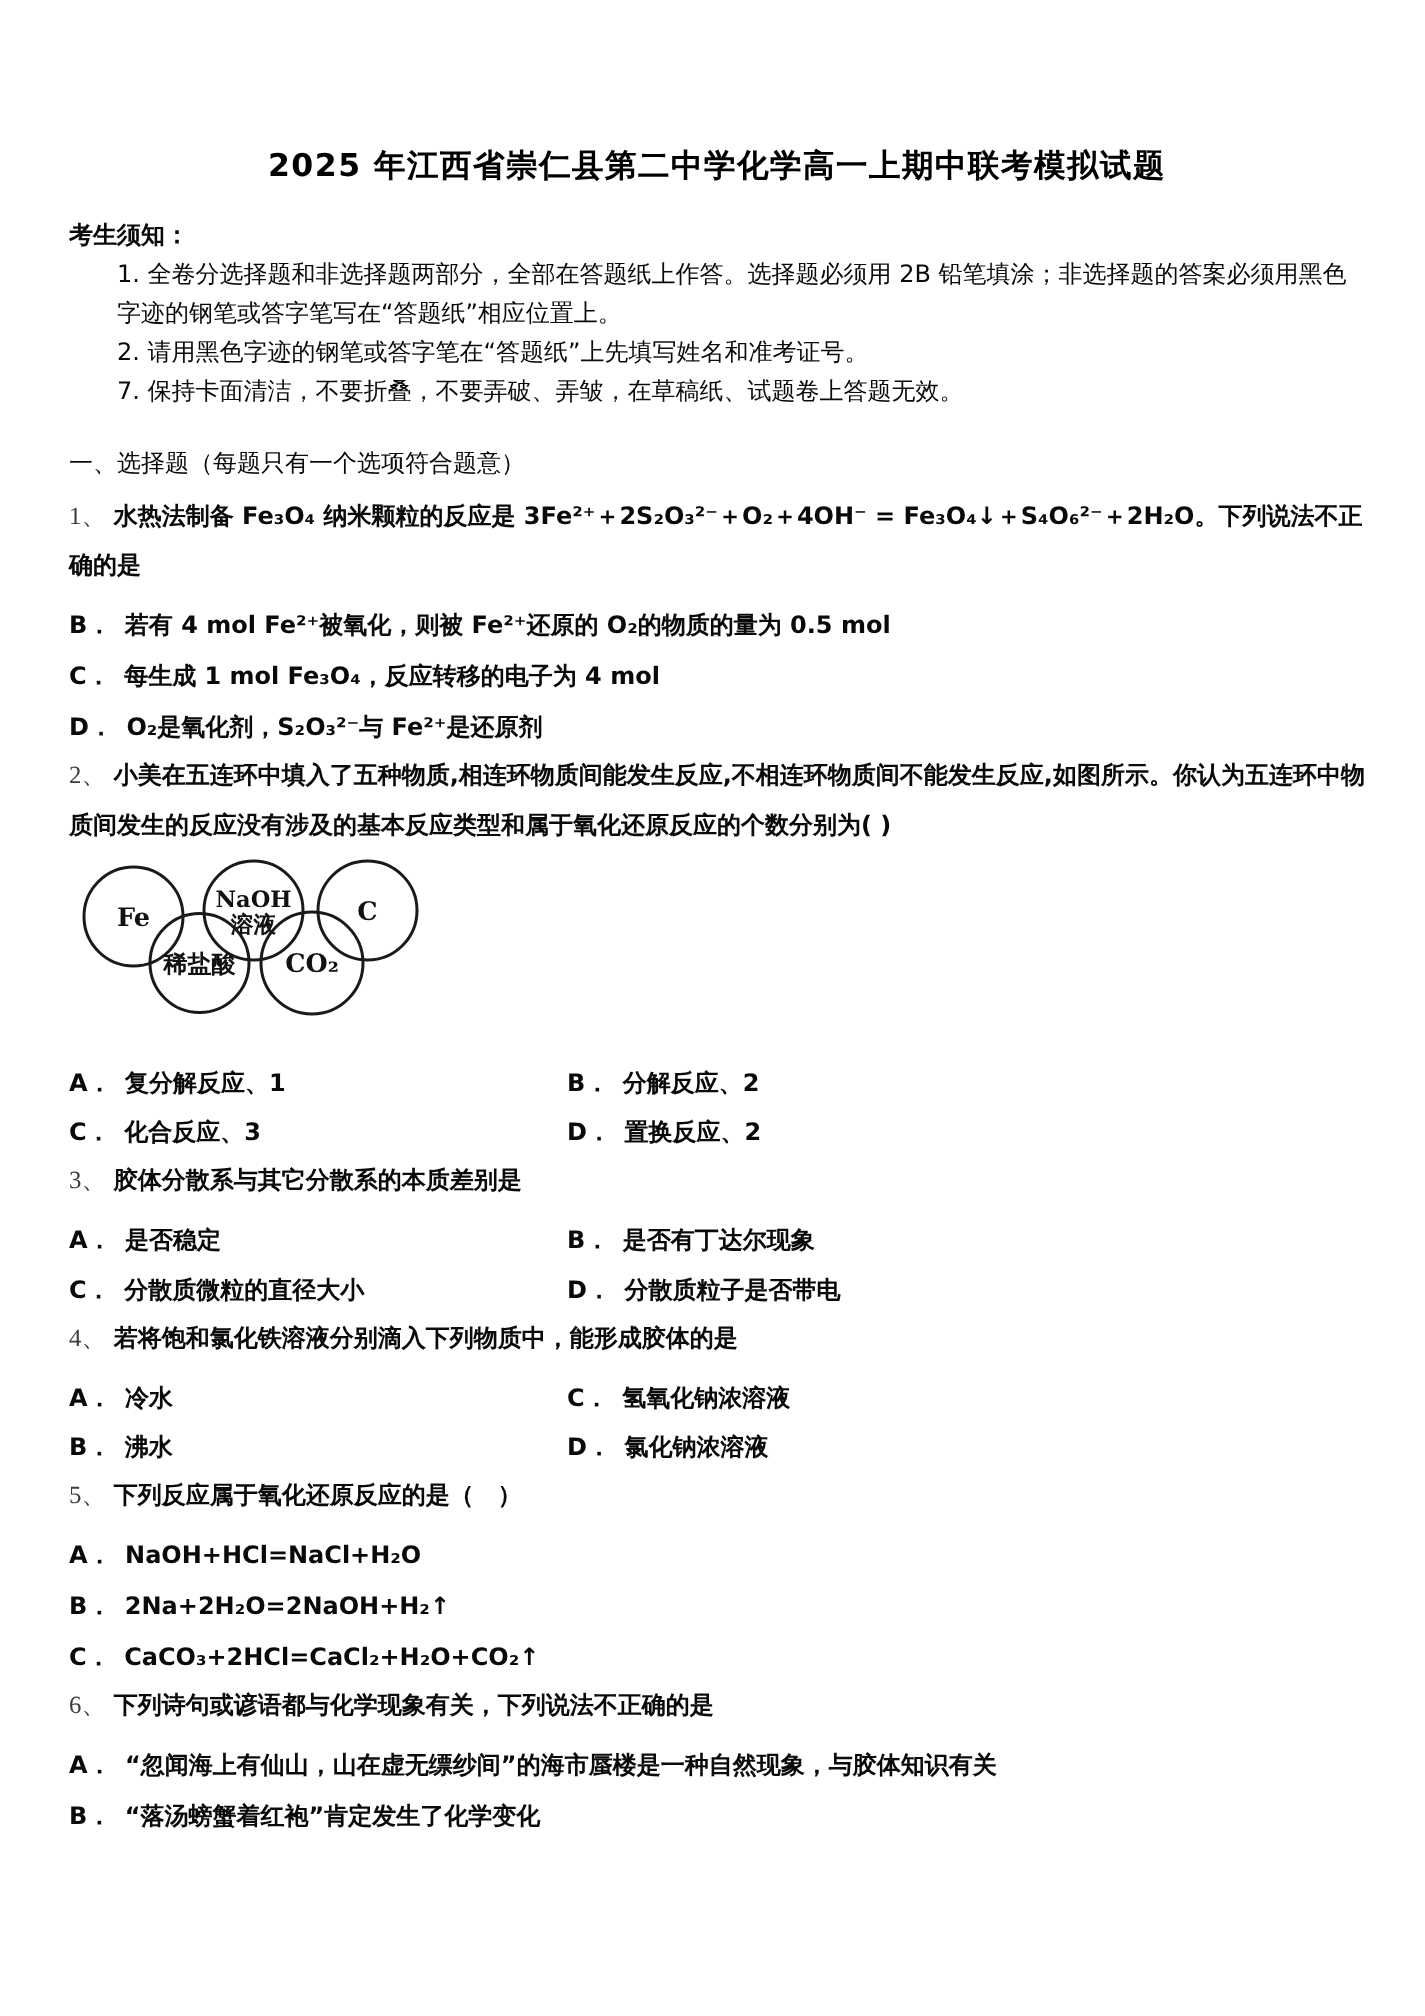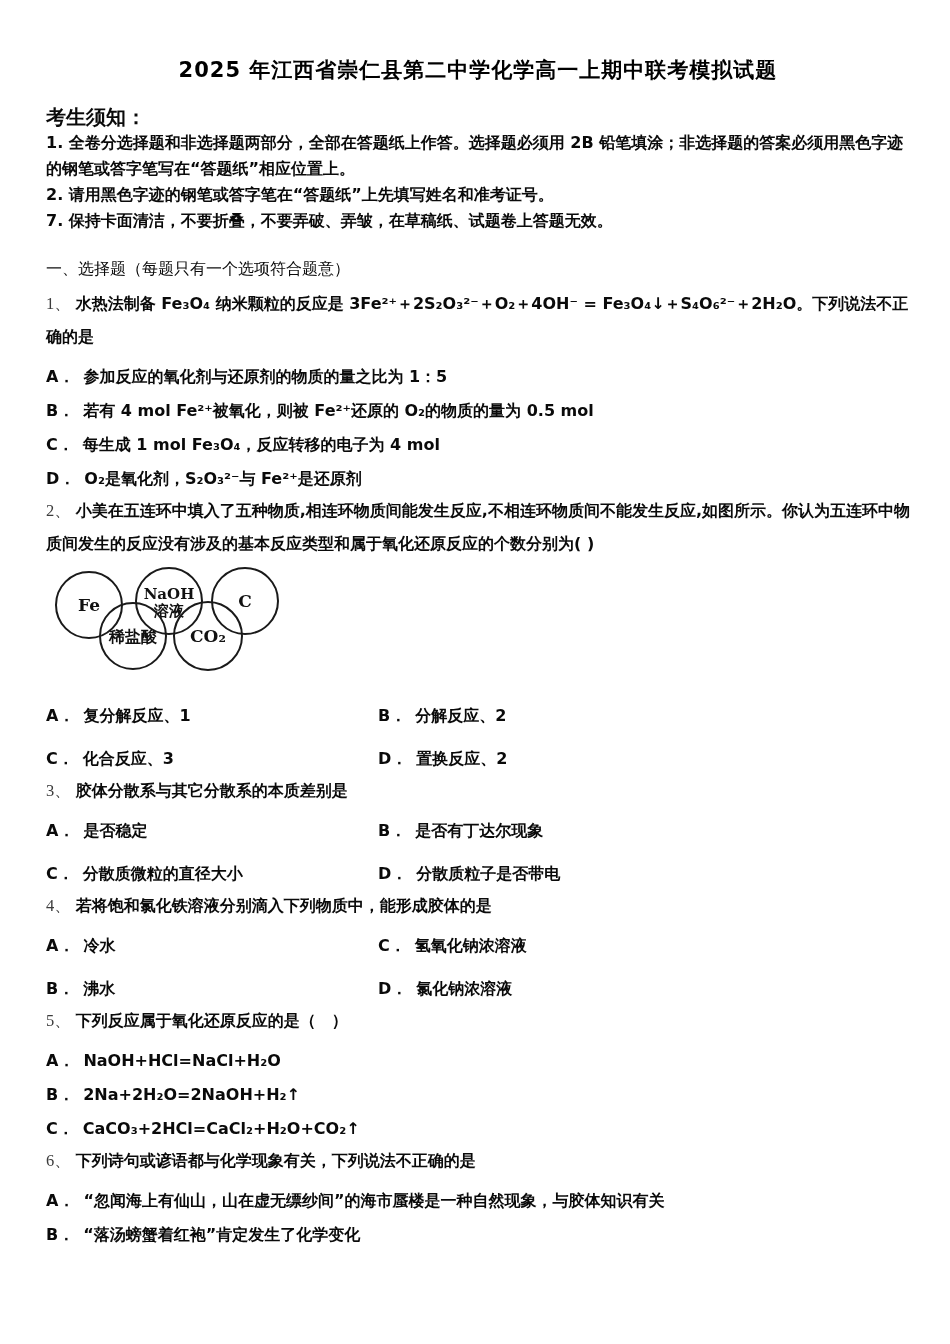--- a/index.html
+++ b/index.html
@@ -1,40 +1,40 @@
 <!DOCTYPE html>
 <html><head>
 <meta charset="utf-8">
 <style>
   html,body{margin:0;padding:0;background:#ffffff;}
   body{
     width:950px;height:1344px;
     font-family:"DejaVu Sans","Liberation Sans",sans-serif;
     color:#0a0a0a;overflow:hidden;
   }
-  .page{padding:56px 40px 0 46px;box-sizing:border-box;}
+  .page{padding:96px 40px 0 46px;box-sizing:border-box;}
   .title{
     text-align:center;font-size:21px;font-weight:700;color:#000;
     margin:0 0 20px 0;letter-spacing:1px;line-height:28px;
   }
-  .notice-heading{font-size:20px;font-weight:600;line-height:26px;}
-  .notice{font-size:16px;font-weight:700;line-height:26px;}
+  .notice-heading{font-size:16px;font-weight:600;line-height:26px;}
+  .notice{font-size:16px;font-weight:400;line-height:26px;margin-left:32px;}
   .section-heading{font-size:16px;font-weight:400;margin-top:22px;line-height:26px;}
   .question{margin-bottom:4px;}
   .stem{font-size:16px;font-weight:600;line-height:33px;margin:5px 0 0 0;}
   .q-num{
     font-family:"Liberation Serif","DejaVu Serif",serif;
     font-weight:400;color:#3c3c3c;margin-right:5px;font-size:16.5px;
   }
   .options{margin-top:0;}
   .option{font-size:16px;font-weight:600;line-height:21px;}
   .one-col .option{margin-top:13px;}
   .two-col{
     display:grid;grid-template-columns:332px auto;
-    row-gap:22px;margin-top:13px;
+    row-gap:12px;margin-top:13px;
   }
   .opt-label{margin-right:9px;}
   .diagram-wrap{margin:6px 0 2px 2px;text-decoration:underline;}
   svg text{
     font-family:"DejaVu Serif","Liberation Serif",serif;
     font-weight:700;fill:#111;
   }
 </style>
 </head>
 <body>
@@ -45,21 +45,20 @@
   <div id="notices">
       <div class="notice">1. 全卷分选择题和非选择题两部分，全部在答题纸上作答。选择题必须用 2B 铅笔填涂；非选择题的答案必须用黑色字迹的钢笔或答字笔写在“答题纸”相应位置上。</div>
       <div class="notice">2. 请用黑色字迹的钢笔或答字笔在“答题纸”上先填写姓名和准考证号。</div>
       <div class="notice">7. 保持卡面清洁，不要折叠，不要弄破、弄皱，在草稿纸、试题卷上答题无效。</div>
     </div>
   <div class="section-heading">一、选择题（每题只有一个选项符合题意）</div>
   <div id="questions">
       <div class="question">
         <p class="stem"><span class="q-num">1、</span><span>水热法制备 Fe₃O₄ 纳米颗粒的反应是 3Fe²⁺＋2S₂O₃²⁻＋O₂＋4OH⁻ = Fe₃O₄↓＋S₄O₆²⁻＋2H₂O。下列说法不正确的是</span></p>
         <div class="options one-col">
-          <div class="option"><span class="opt-label">A．</span><span>参加反应的氧化剂与还原剂的物质的量之比为 1：5</span></div>
           <div class="option"><span class="opt-label">B．</span><span>若有 4 mol Fe²⁺被氧化，则被 Fe²⁺还原的 O₂的物质的量为 0.5 mol</span></div>
           <div class="option"><span class="opt-label">C．</span><span>每生成 1 mol Fe₃O₄，反应转移的电子为 4 mol</span></div>
           <div class="option"><span class="opt-label">D．</span><span>O₂是氧化剂，S₂O₃²⁻与 Fe²⁺是还原剂</span></div>
         </div>
       </div>
       <div class="question">
         <p class="stem"><span class="q-num">2、</span><span>小美在五连环中填入了五种物质,相连环物质间能发生反应,不相连环物质间不能发生反应,如图所示。你认为五连环中物质间发生的反应没有涉及的基本反应类型和属于氧化还原反应的个数分别为(  )</span></p>
         <div class="diagram-wrap"><svg width="300" height="122" viewBox="0 0 300 122">
             <circle cx="41" cy="39" r="33" fill="none" stroke="#1a1a1a" stroke-width="2"></circle>
             <text x="41" y="45" text-anchor="middle" font-size="17">Fe</text>

